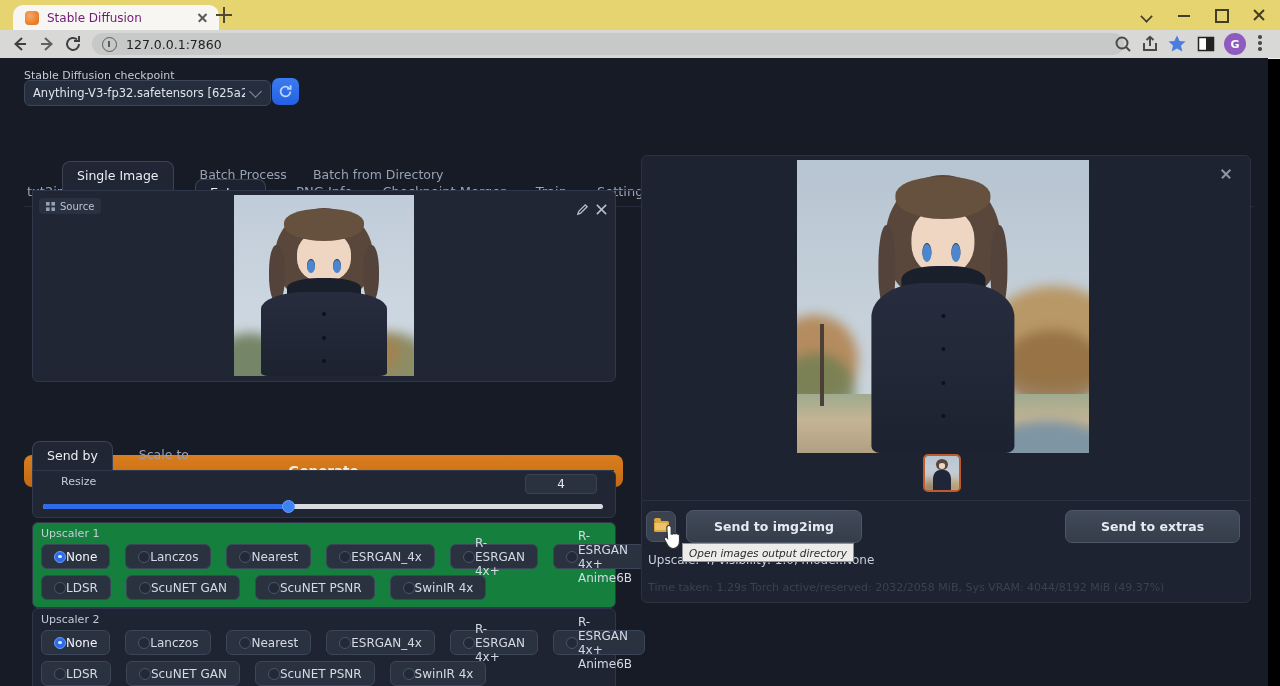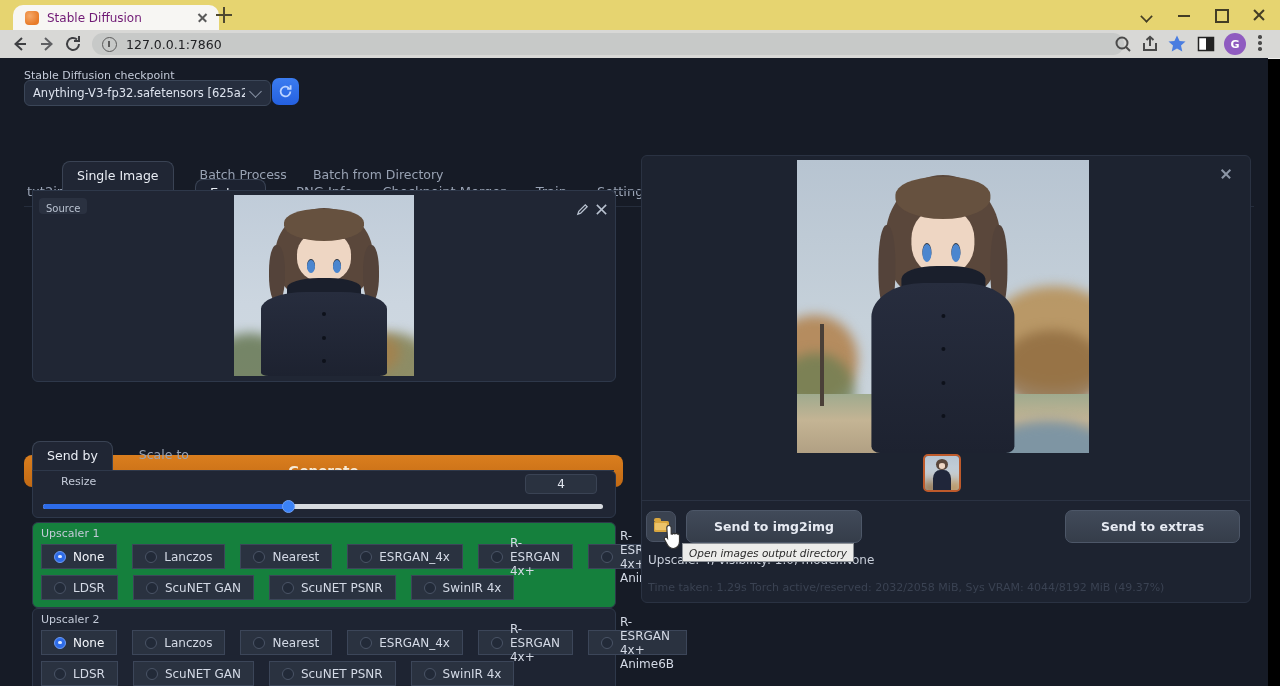--- a/index.html
+++ b/index.html
@@ -61,22 +61,22 @@
   .navtab{font-size:13px;color:#98a2b3;white-space:nowrap;}
   .navtab.active{color:#e9edf4;background:#1c2230;border:1px solid #3a4354;border-bottom:1px solid #1c2230;
                  border-radius:8px 8px 0 0;padding:5px 14px;margin-bottom:-1px;}
 
   .subtabs{display:flex;align-items:flex-end;gap:26px;border-bottom:1px solid #252d3c;}
   .subtab{font-size:12.5px;color:#98a2b3;padding-bottom:8px;white-space:nowrap;}
   .subtab.active{color:#e9edf4;background:#202634;border:1px solid #3a4354;border-bottom:none;
                  border-radius:8px 8px 0 0;padding:6px 14px 8px;margin-bottom:-1px;}
 
   .chip-label{font-size:12px;color:#d4dae6;}
-  .chip{height:23px;display:flex;align-items:center;gap:7px;padding:0 12px;background:#2a3240;
-        border:1px solid #3c4659;border-radius:0;justify-content:center;}
+  .chip{height:23px;display:flex;align-items:center;padding:0 12px;background:#2a3240;
+        border:1px solid #3c4659;border-radius:6px;justify-content:center;}
   .radio{width:12px;height:12px;border-radius:50%;background:#222a38;border:1.5px solid #4a5466;box-sizing:border-box;flex:0 0 auto;}
   .radio.on{background:#2d6be8;border-color:#6f9bf2;position:relative;}
   .radio.on::before{content:"";position:absolute;left:3px;top:3px;width:3.5px;height:3.5px;border-radius:50%;background:#dce8ff;}
   .chip.sel .chip-label{color:#f2f5fa;}
 
   .gen-btn{left:24px;top:397px;width:599px;height:32px;border-radius:8px;
            background:linear-gradient(180deg,#da7e1e,#c26a14);display:flex;align-items:center;justify-content:center;}
   .gen-label{font-size:13.5px;font-weight:600;color:#f6ead6;}
 
   .slider-track{height:4.5px;border-radius:3px;background:#d7dadf;}
@@ -201,21 +201,21 @@
       <span class="navtab">Extensions</span>
     </div>
 
     <div class="abs subtabs" style="left:32px;top:103px;width:582px;height:29px;margin-left:30px;">
       <span class="subtab active">Single Image</span>
       <span class="subtab">Batch Process</span>
       <span class="subtab">Batch from Directory</span>
     </div>
 
     <div class="abs panel" style="left:32px;top:132px;width:582px;height:190px;border-top-left-radius:0;">
-      <div class="abs" style="left:6px;top:7px;height:16px;background:#2a3140;border-radius:4px;display:flex;align-items:center;gap:5px;padding:0 7px;flex-direction:column;">
+      <div class="abs" style="left:6px;top:7px;height:16px;background:#2a3140;border-radius:4px;display:flex;align-items:center;gap:5px;padding:0 7px;">
         <svg width="9" height="9" viewBox="0 0 10 10">
           <rect x="0" y="0" width="4" height="4" fill="#97a1b3"></rect>
             <rect x="6" y="0" width="4" height="4" fill="#97a1b3"></rect>
           <rect x="0" y="6" width="4" height="4" fill="#97a1b3"></rect>
             <rect x="6" y="6" width="4" height="4" fill="#97a1b3"></rect>
         </svg>
         <span style="font-size:10px;color:#b9c2d0;">Source</span>
       </div>
       <svg class="abs" style="left:543px;top:12px;" width="13" height="13" viewBox="0 0 14 14">
         <path d="M2 12 L3 9 L10 2 L12 4 L5 11 Z" fill="none" stroke="#b9c2d0" stroke-width="1.4"></path>

